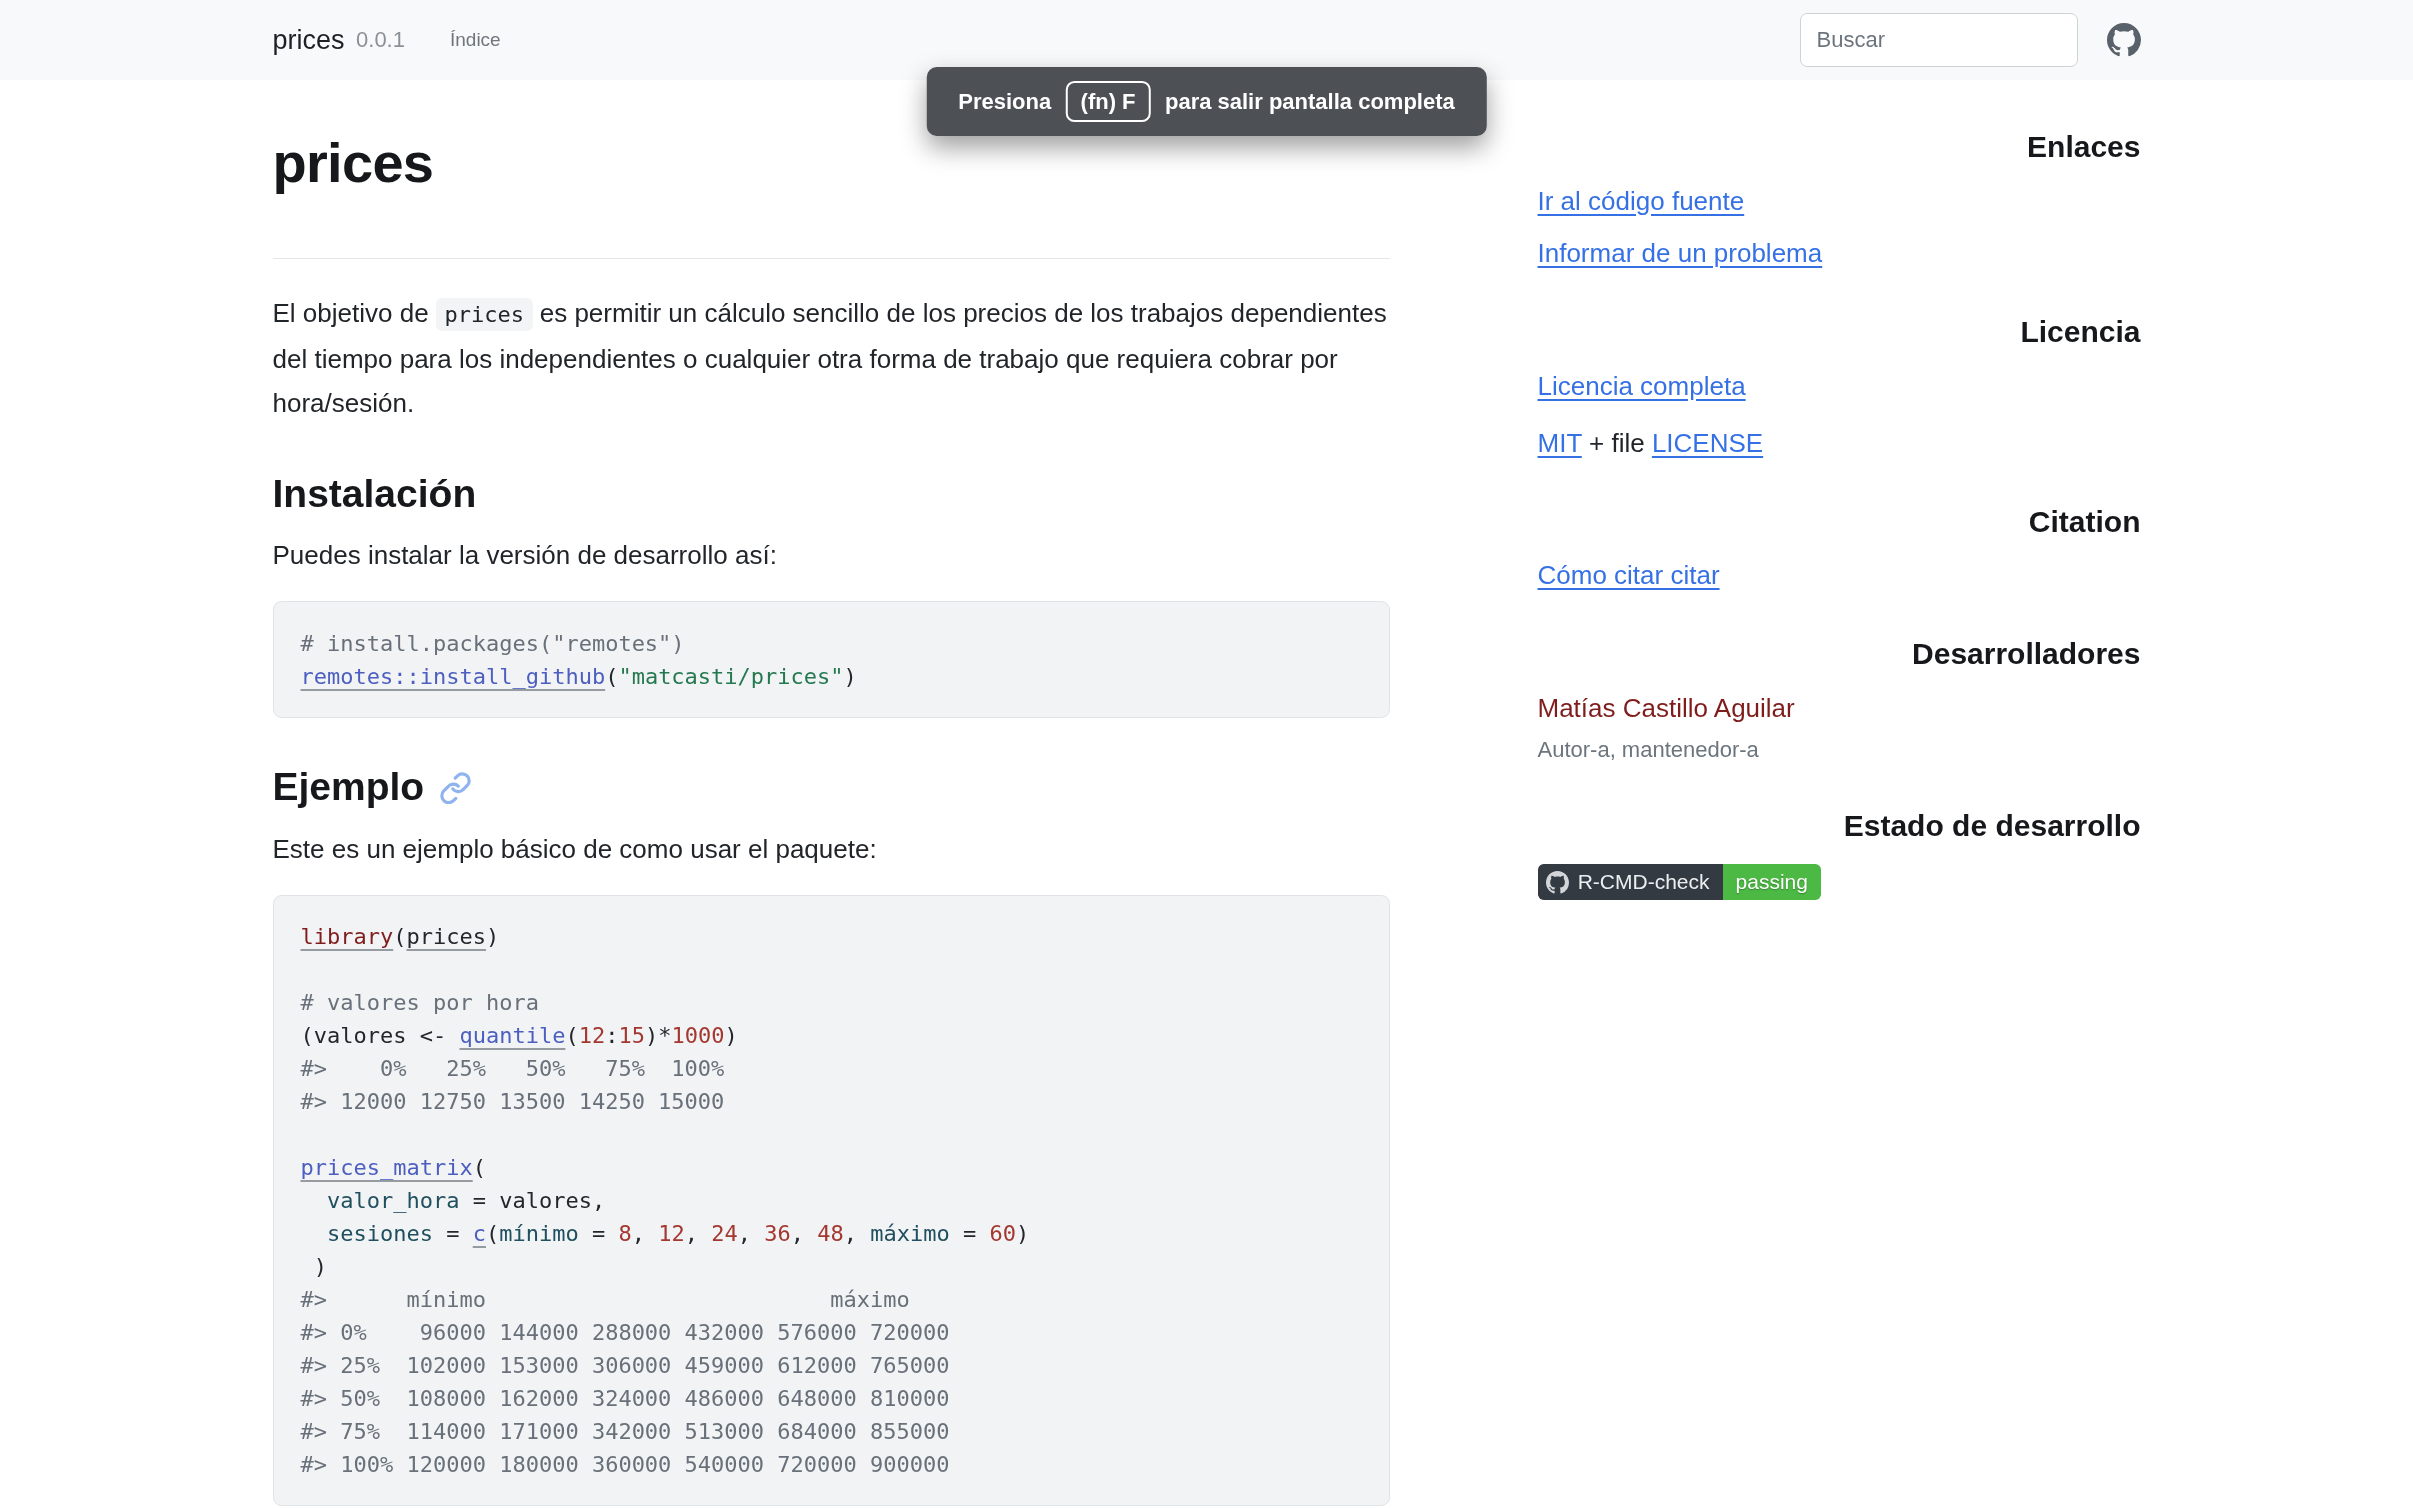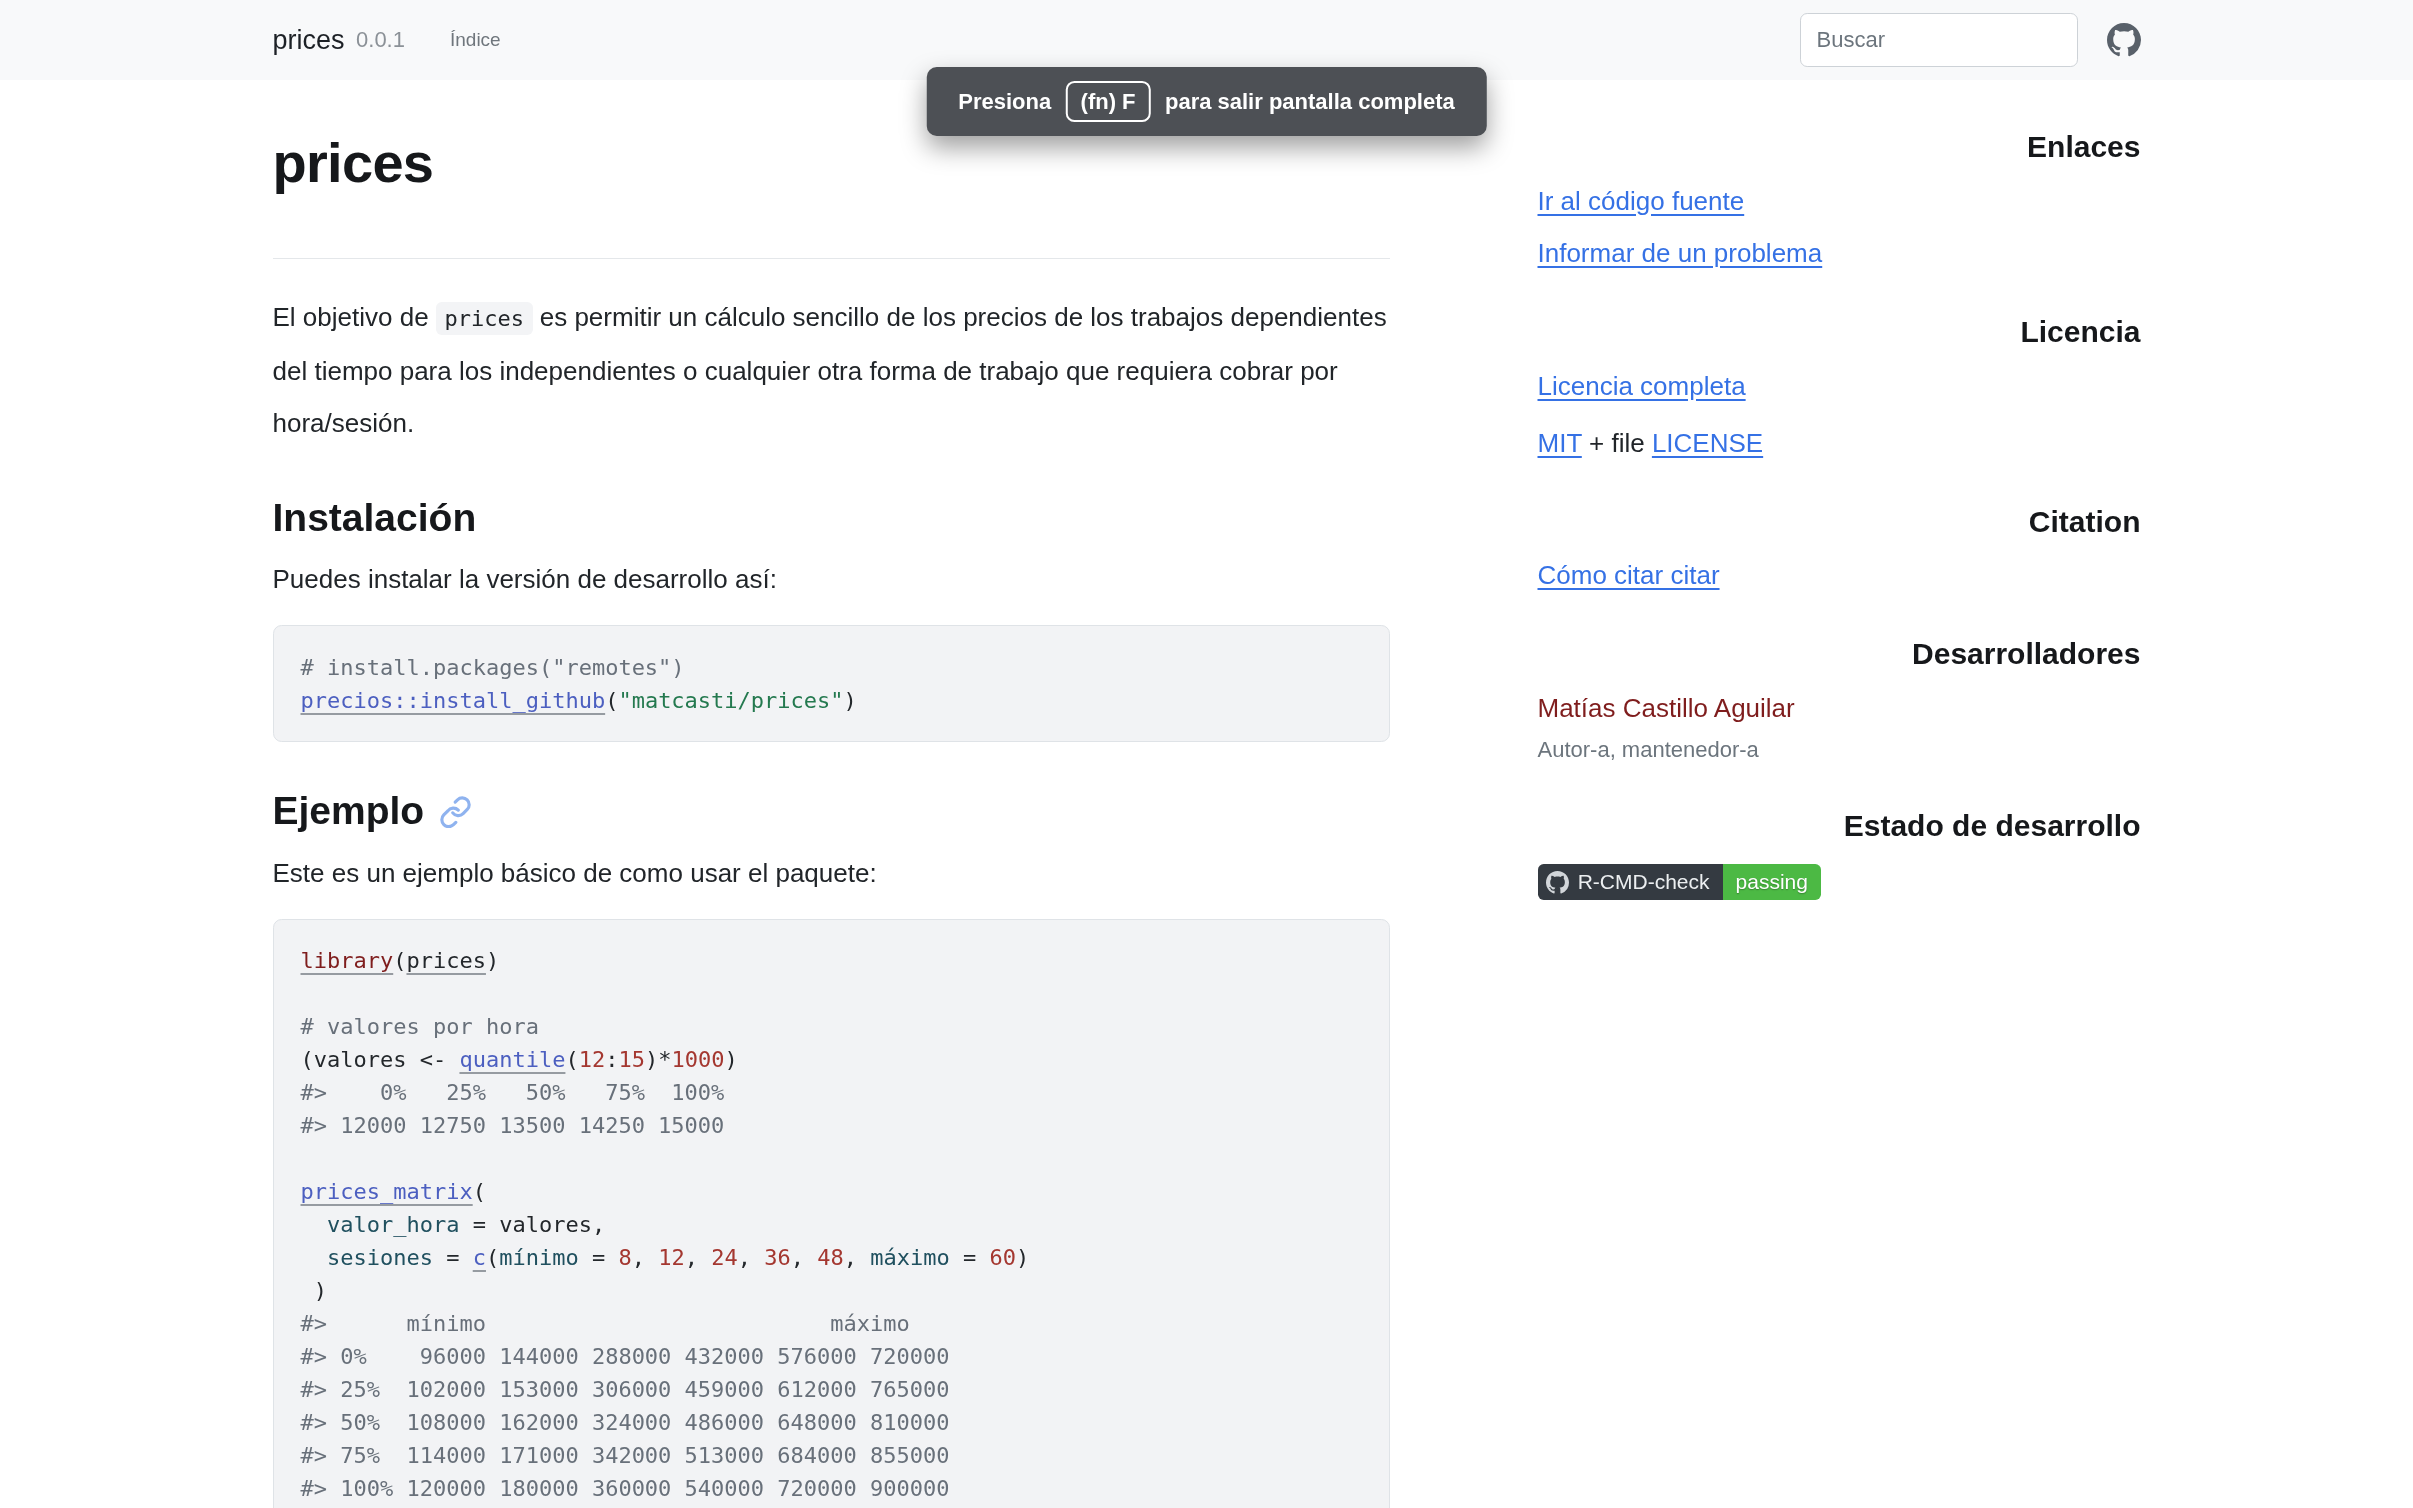--- a/index.html
+++ b/index.html
@@ -21,21 +21,21 @@
     padding:0 32px;height:69px;display:flex;align-items:center;gap:14.4px;border-radius:10px;
     box-shadow:0 11.5px 26px rgba(0,0,0,0.38);white-space:nowrap;z-index:10;}
   .key-box{border:2.2px solid #ffffff;border-radius:8.6px;padding:5.7px 13px;font-weight:bold;}
   
   .layout{width:1868px;margin:0 auto;display:flex;padding-top:50px;}
   .main-col{width:1117px;flex:0 0 1117px;}
   .side-col{margin-left:auto;width:603px;flex:0 0 603px;padding-top:0px;}
   
   .page-header{border-bottom:1.4px solid #e4e7ea;padding-bottom:63px;}
   h1{font-size:56px;margin:0;color:#16181b;font-weight:bold;letter-spacing:-0.7px;}
-  .intro{font-size:26px;line-height:52px;margin:32px 0 0 0;color:#212529;}
+  .intro{font-size:26px;line-height:44px;margin:32px 0 0 0;color:#212529;}
   .inline-code{font-family:"DejaVu Sans Mono",monospace;font-size:22px;background:#f3f4f6;
     border-radius:5.7px;padding:3.6px 8.6px;color:#212529;}
   h2{font-size:39px;margin:47px 0 0 0;color:#16181b;font-weight:bold;display:flex;align-items:center;}
   .section-desc{font-size:26px;margin:24.4px 0 0 0;color:#212529;}
   .anchor-icon{margin-left:14.4px;display:inline-flex;}
   .code-block{background:#f2f3f5;border:1.4px solid #dfe3e7;border-radius:8.6px;margin:30px 0 0 0;
     padding:24.4px 27px;font-family:"DejaVu Sans Mono",monospace;font-size:22px;line-height:33px;
     white-space:pre;overflow:hidden;}
   .code-line{min-height:33px;}
   .tok-com,.tok-out{color:#68707a;}
@@ -92,21 +92,21 @@
     <div class="page-header">
       <h1>prices</h1>
     </div>
 
     <p class="intro"><span>El objetivo de </span><span class="inline-code">prices</span><span> es permitir un cálculo sencillo de los precios de los trabajos dependientes del tiempo para los independientes o cualquier otra forma de trabajo que requiera cobrar por hora/sesión.</span></p>
 
     <h2>
         <span>Instalación</span>
       </h2>
     <p class="section-desc">Puedes instalar la versión de desarrollo así:</p>
-    <pre class="code-block"><div class="code-line"><span class="tok-com"># install.packages("remotes")</span></div><div class="code-line"><span class="tok-fun">precios::install_github</span><span class="tok-pln">(</span><span class="tok-str">"matcasti/prices"</span><span class="tok-pln">)</span></div></pre>
+    <pre class="code-block"><div class="code-line"><span class="tok-com"># install.packages("remotes")</span></div><div class="code-line"><span class="tok-fun">remotes::install_github</span><span class="tok-pln">(</span><span class="tok-str">"matcasti/prices"</span><span class="tok-pln">)</span></div></pre>
 
     <h2>
         <span>Ejemplo</span>
         <span class="anchor-icon">
         <svg width="33" height="33" viewBox="0 0 24 24" fill="none" stroke="#8fb3ef" stroke-width="2.3" stroke-linecap="round" stroke-linejoin="round">
           <path d="M10 13a5 5 0 0 0 7.54.54l3-3a5 5 0 0 0-7.07-7.07l-1.72 1.71"></path>
           <path d="M14 11a5 5 0 0 0-7.54.54l-3 3a5 5 0 0 0 7.07 7.07l1.71-1.71"></path>
         </svg>
         </span>
       </h2>

